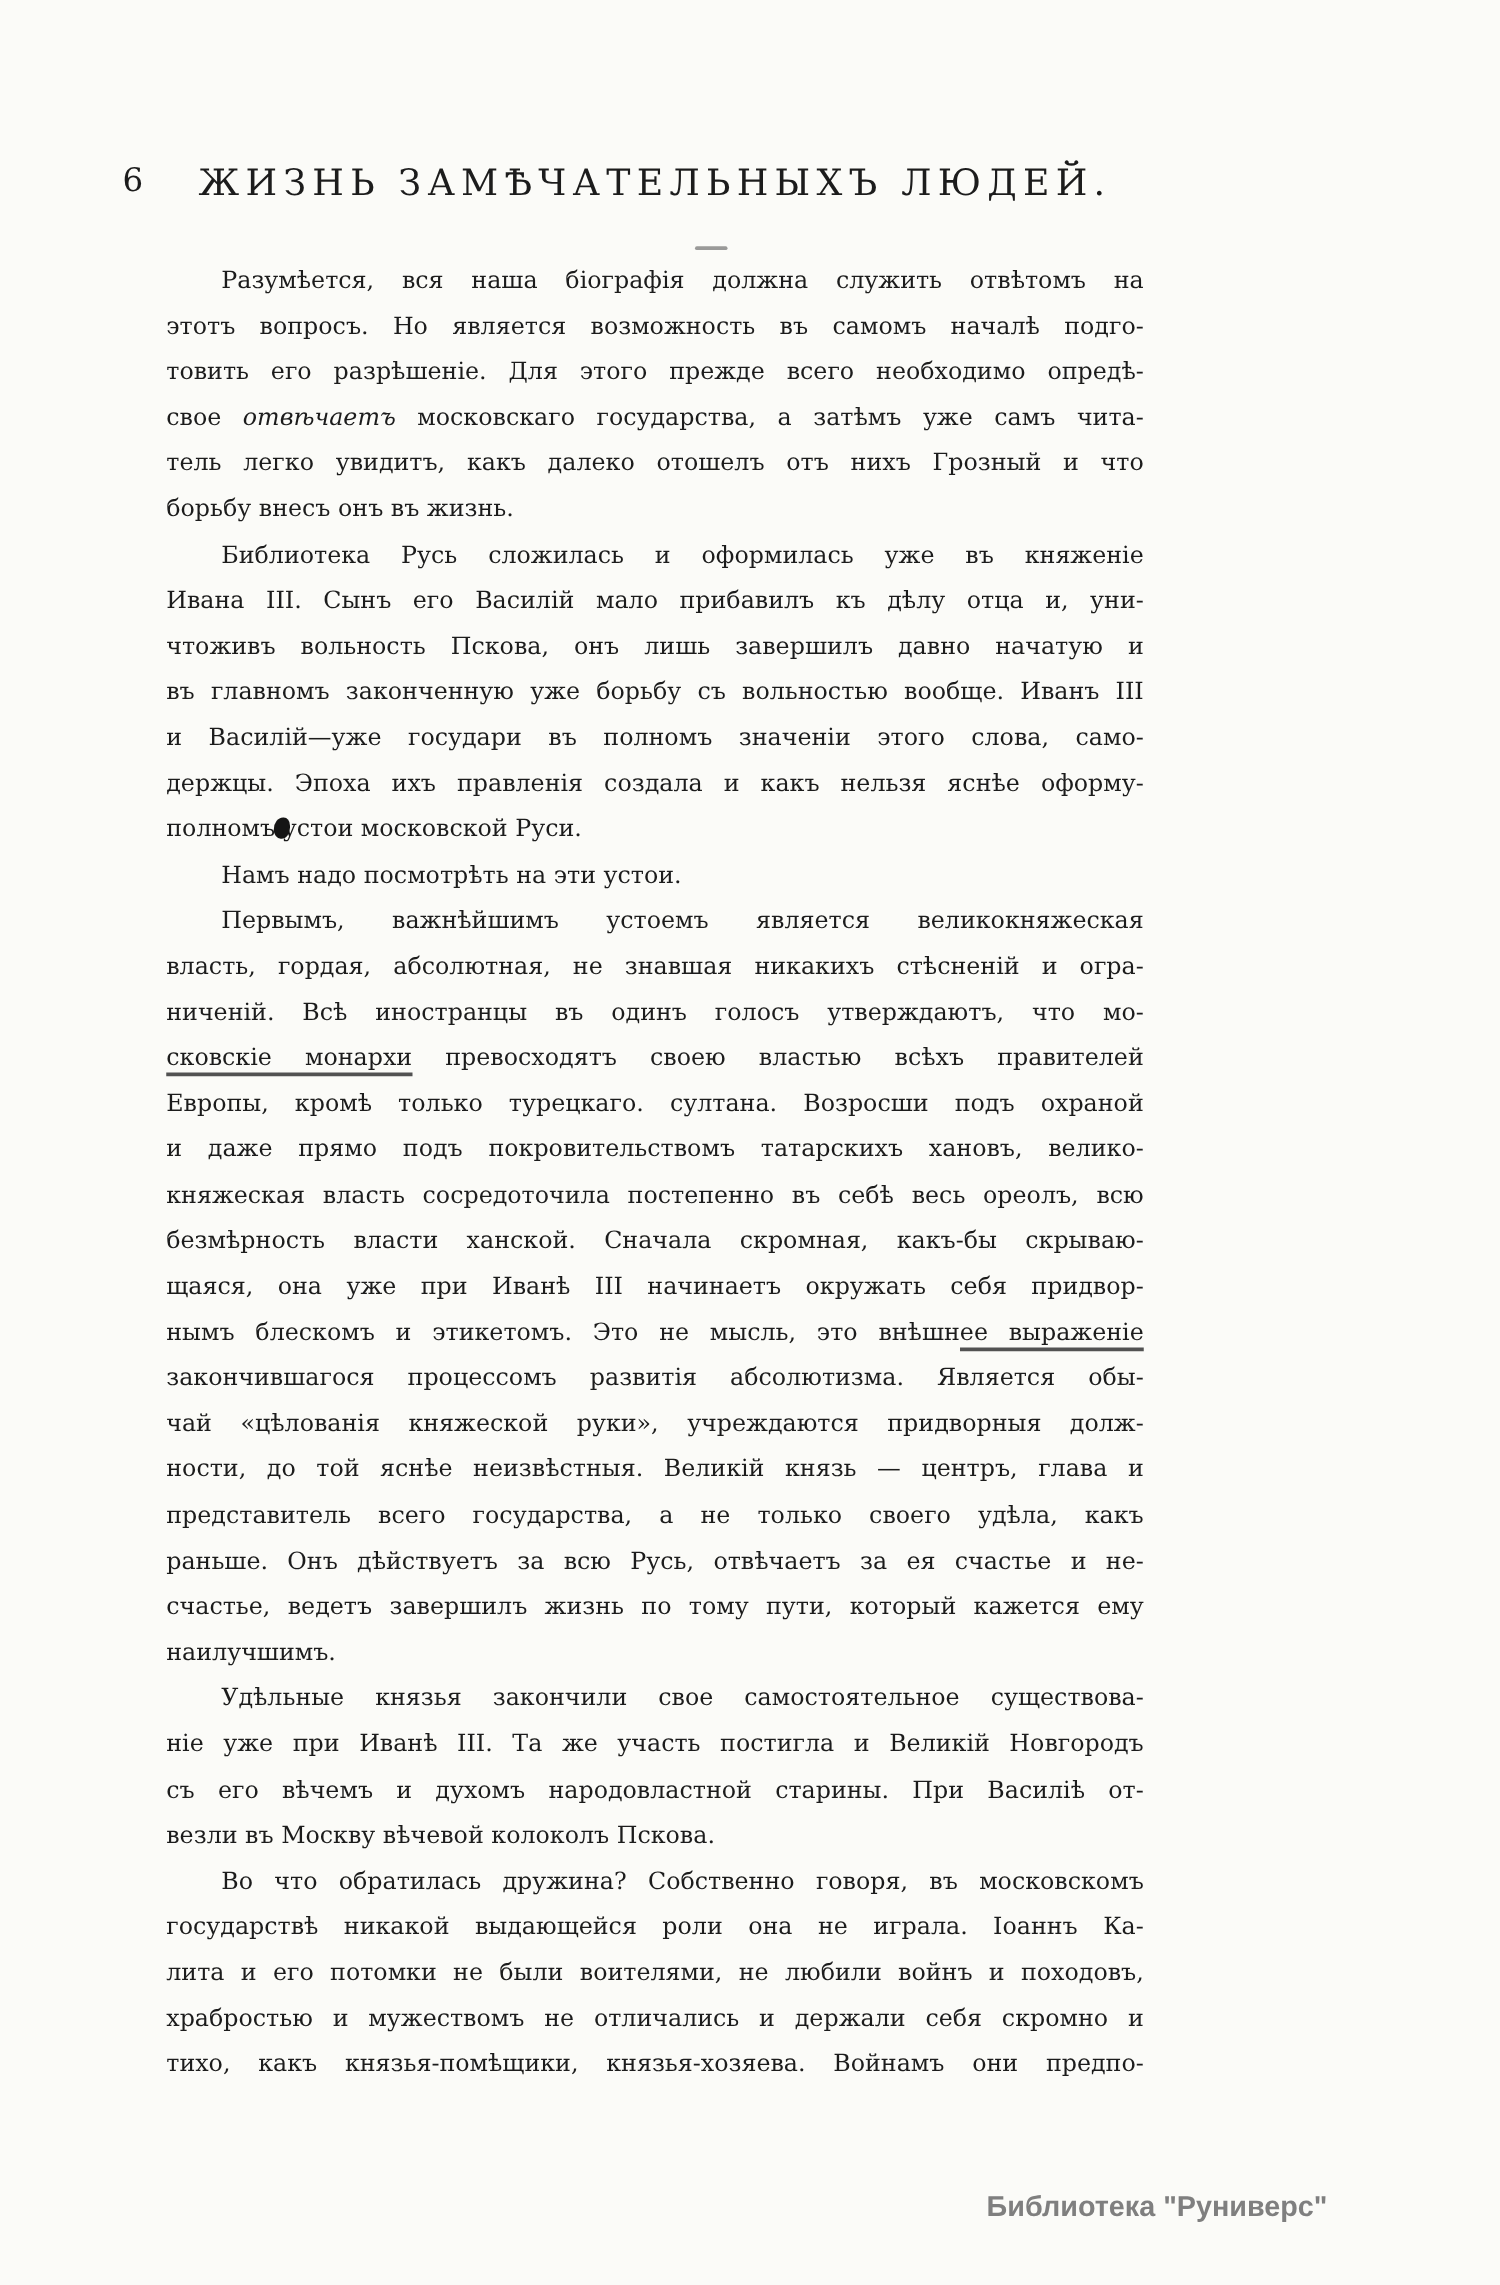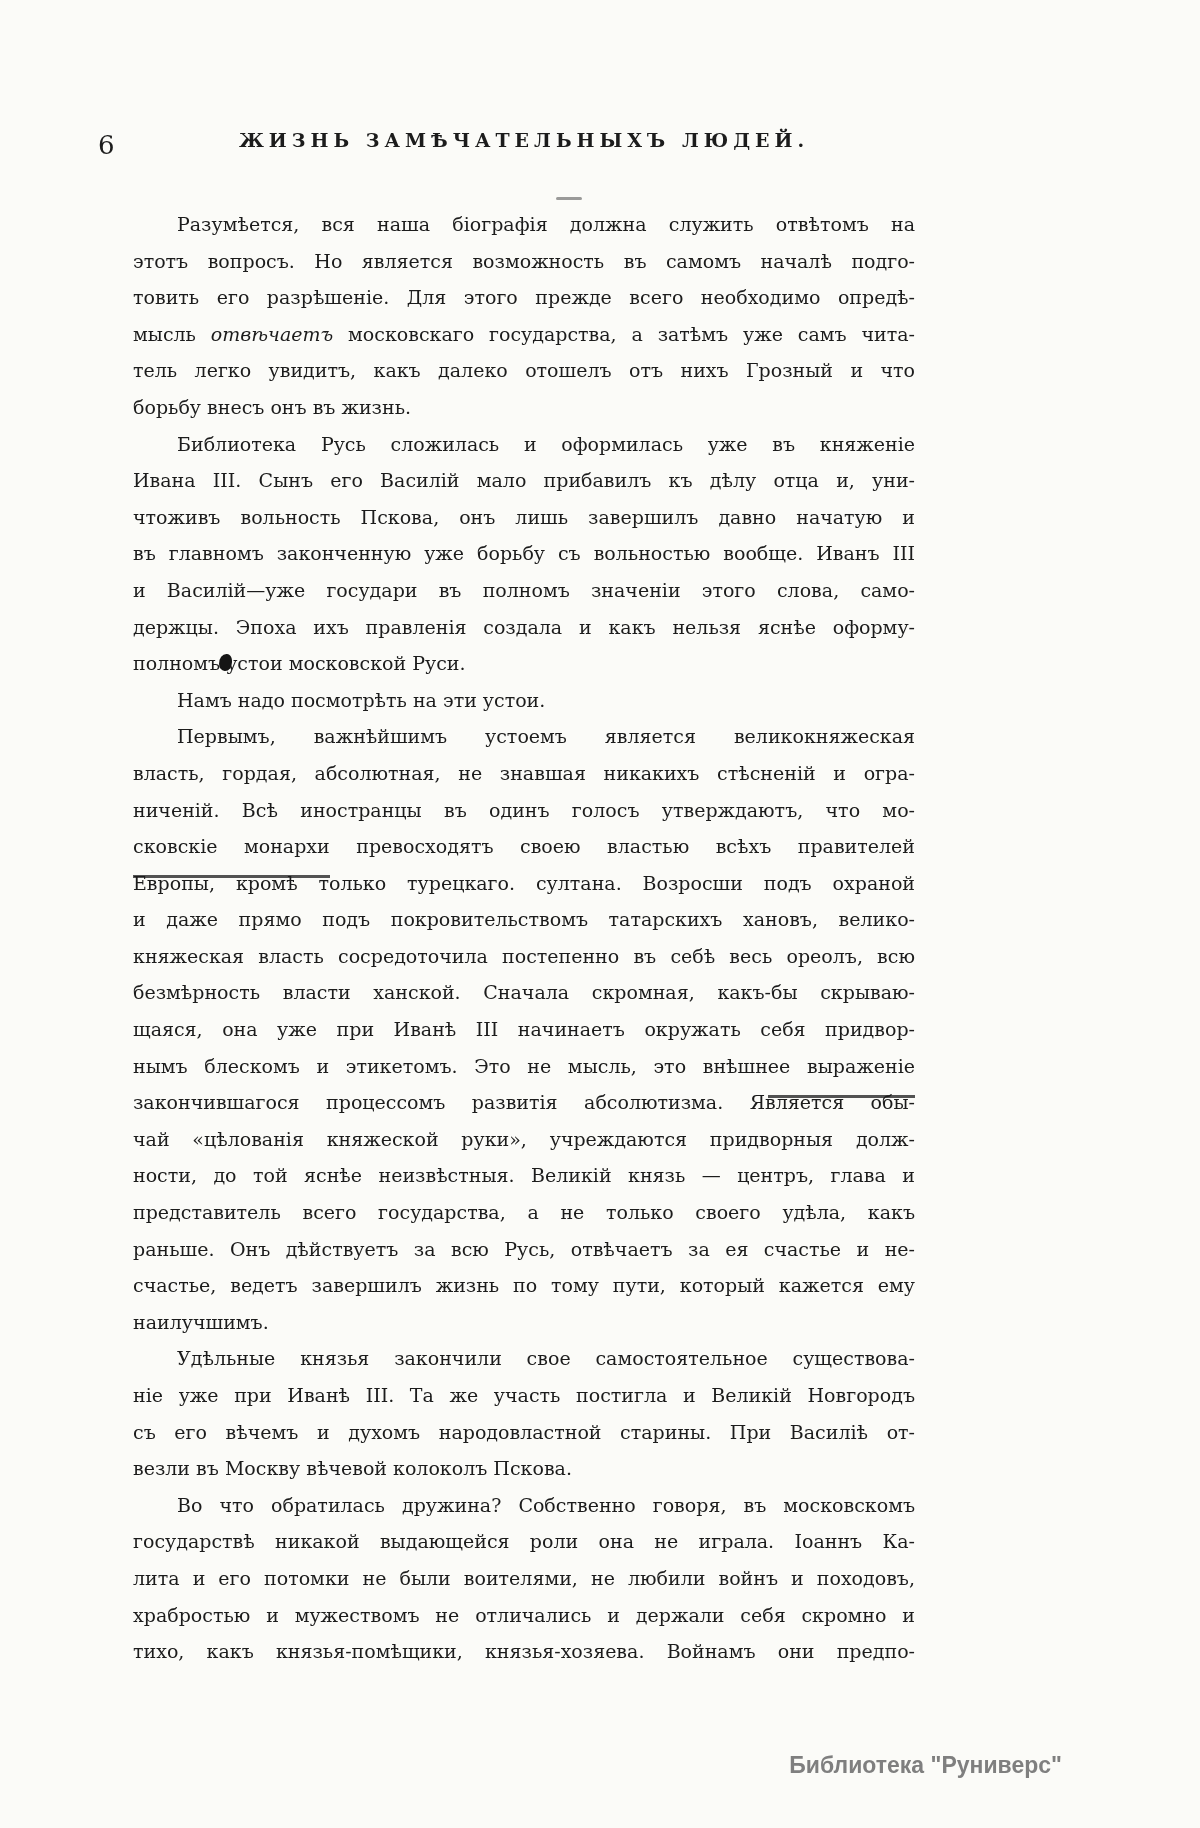--- a/index.html
+++ b/index.html
@@ -13,24 +13,23 @@
     position:absolute; inset:0;
     color: var(--ink, #1c1c1c);
   }
   .page-number {
     position:absolute; top:130px; left:98px;
     font-size:26px;
   }
   .header-title {
     position:absolute; top:129px; left:133px; width:782px;
     text-align:center;
-    font-size:19px;
+    font-size:29px;
     letter-spacing:5px;
     white-space:nowrap;
-    font-weight:bold;
   }
   .title-dash {
     position:absolute; top:197px; left:556px;
     width:26px; height:3px;
     background:#4a4a4a; opacity:.55; border-radius:2px;
   }
   .text-block {
     position:absolute; top:206px; left:133px; width:782px;
     font-size:19px;
     line-height:36.6px;
@@ -38,21 +37,21 @@
   .line {
     text-align:justify;
     text-align-last:justify;
     height:36.6px;
   }
   .line.first { text-indent:44px; }
   .line.lastleft { text-align-last:left; }
   .italic { font-style:italic; }
   .pencil-underline {
     border-bottom:3px solid rgba(40,40,40,.8);
-    padding-bottom:18px;
+    padding-bottom:1px;
   }
   .blot { position:relative; }
   .blot::before {
     content:"";
     position:absolute; left:-7px; bottom:3px;
     width:13px; height:17px;
     background:#151515;
     border-radius:60% 40% 55% 45%;
   }
   .watermark {
@@ -69,21 +68,21 @@
 
 <div class="scan-page">
   <div class="page-number">6</div>
   <div class="header-title">ЖИЗНЬ ЗАМѢЧАТЕЛЬНЫХЪ ЛЮДЕЙ.</div>
   <div class="title-dash"></div>
   <div class="text-block">
       <div class="paragraph">
         <div class="line first"><span>Разумѣется, вся наша біографія должна служить отвѣтомъ на</span></div>
         <div class="line"><span>этотъ вопросъ. Но является возможность въ самомъ началѣ подго-</span></div>
         <div class="line"><span>товить его разрѣшеніе. Для этого прежде всего необходимо опредѣ-</span></div>
-        <div class="line"><span>мысль </span><span class="italic">отвѣчаетъ</span><span> московскаго государства, а затѣмъ уже самъ чита-</span></div>
+        <div class="line"><span>свое </span><span class="italic">отвѣчаетъ</span><span> московскаго государства, а затѣмъ уже самъ чита-</span></div>
         <div class="line"><span>тель легко увидитъ, какъ далеко отошелъ отъ нихъ Грозный и что</span></div>
         <div class="line lastleft"><span>борьбу внесъ онъ въ жизнь.</span></div>
       </div>
       <div class="paragraph">
         <div class="line first"><span>Библиотека Русь сложилась и оформилась уже въ княженіе</span></div>
         <div class="line"><span>Ивана III. Сынъ его Василій мало прибавилъ къ дѣлу отца и, уни-</span></div>
         <div class="line"><span>чтоживъ вольность Пскова, онъ лишь завершилъ давно начатую и</span></div>
         <div class="line"><span>въ главномъ законченную уже борьбу съ вольностью вообще. Иванъ III</span></div>
         <div class="line"><span>и Василій—уже государи въ полномъ значеніи этого слова, само-</span></div>
         <div class="line"><span>держцы. Эпоха ихъ правленія создала и какъ нельзя яснѣе оформу-</span></div>

